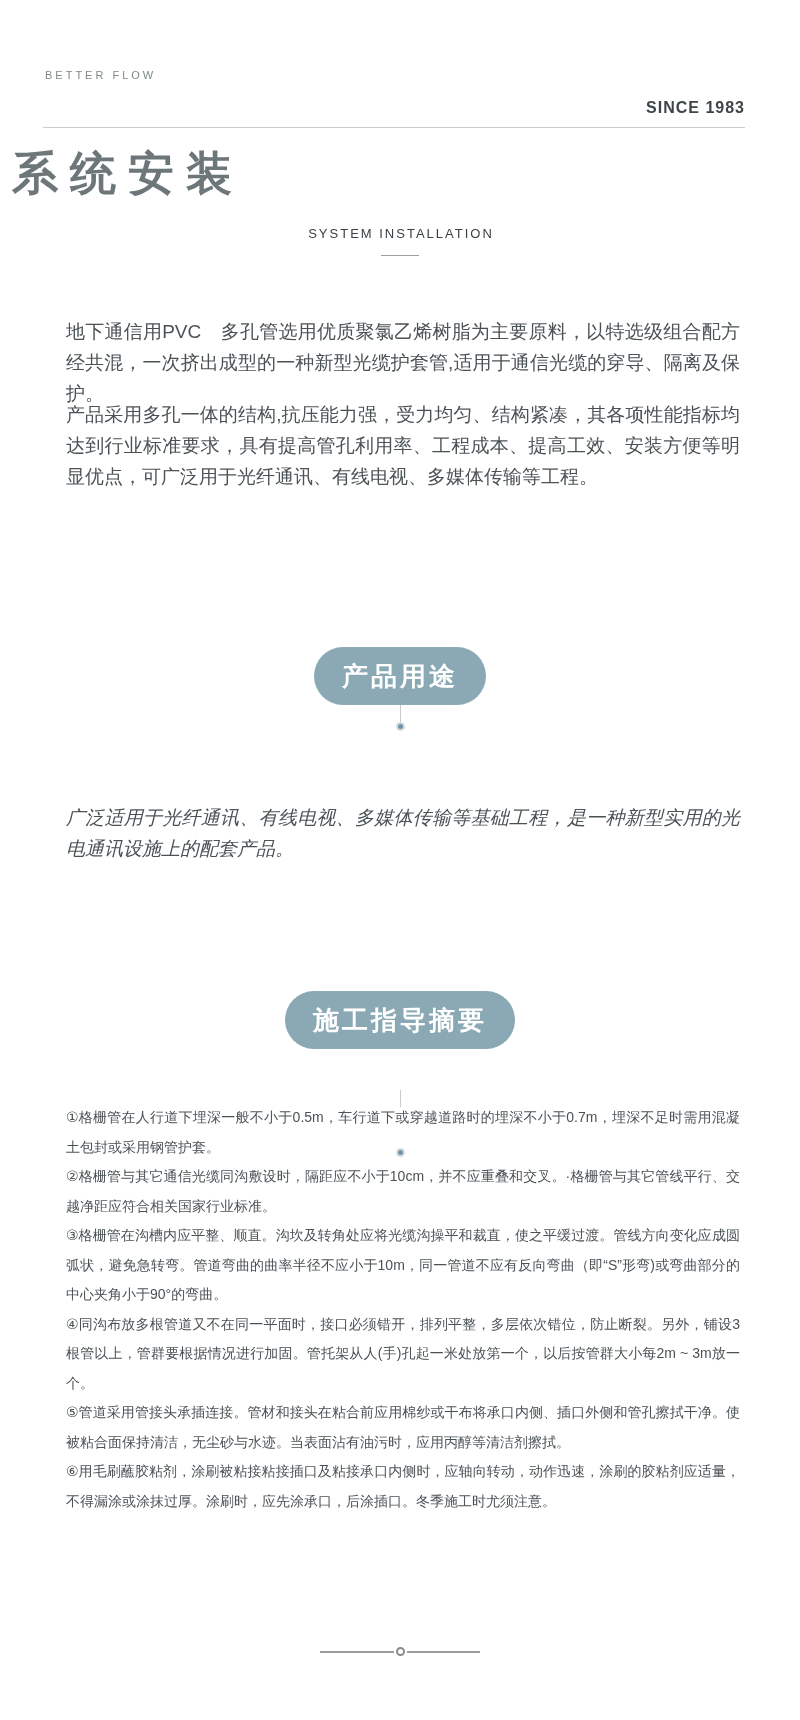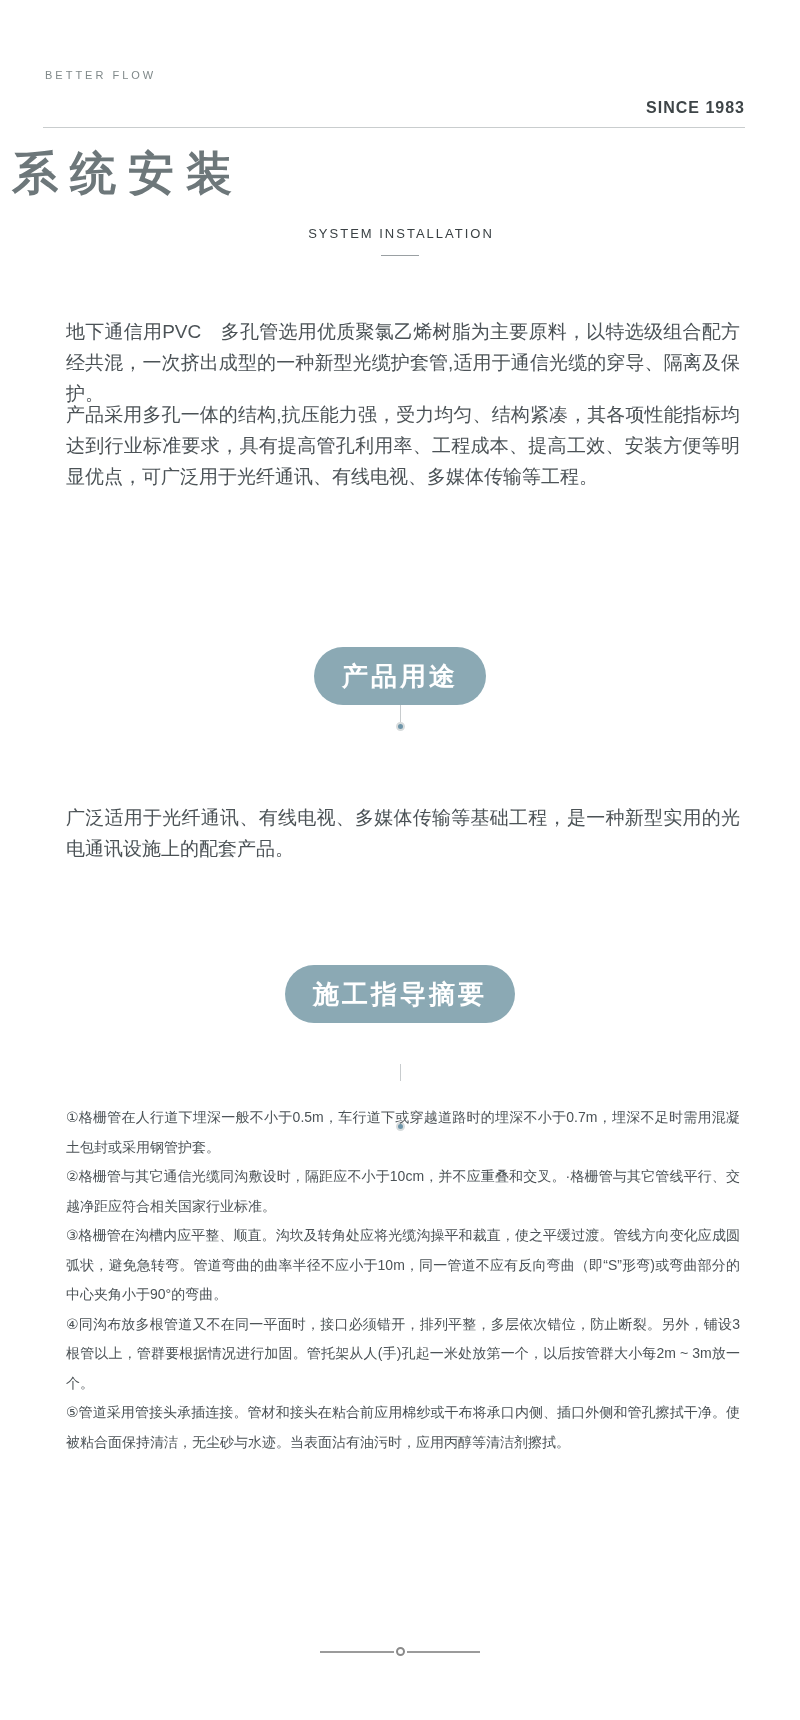--- a/index.html
+++ b/index.html
@@ -54,28 +54,28 @@
     border-top:1px solid #9AA0A3;
   }
   
   .para{
     position:absolute;left:66px;right:60px;
     font-size:19px;line-height:31px;color:var(--body-text);
     text-align:justify;
   }
   .p1{top:301px;}
   .p2{top:384px;}
-  .usage{top:787px;}
+  .usage{top:787px;font-style:italic;}
   
   .section-badge{
     position:absolute;left:0;right:0;
     display:flex;flex-direction:column;align-items:center;
   }
   .badge1{top:632px;}
-  .badge2{top:950px;gap:41px;}
+  .badge2{top:976px;gap:41px;}
   .pill{
     height:58px;
     display:flex;align-items:center;justify-content:center;
     padding:0 28px;
     background:var(--accent);
     border-radius:30px;
     color:#ffffff;font-size:26px;font-weight:700;letter-spacing:3px;
   }
   .connector-line{
     width:1px;height:17px;background:#C8CCCE;
@@ -137,20 +137,21 @@
     <div class="connector-line"></div>
     <div class="connector-dot"></div>
   </div>
 
   <div class="guide-list">
     <p>①格栅管在人行道下埋深一般不小于0.5m，车行道下或穿越道路时的埋深不小于0.7m，埋深不足时需用混凝土包封或采用钢管护套。</p>
     <p>②格栅管与其它通信光缆同沟敷设时，隔距应不小于10cm，并不应重叠和交叉。·格栅管与其它管线平行、交越净距应符合相关国家行业标准。</p>
     <p>③格栅管在沟槽内应平整、顺直。沟坎及转角处应将光缆沟操平和裁直，使之平缓过渡。管线方向变化应成圆弧状，避免急转弯。管道弯曲的曲率半径不应小于10m，同一管道不应有反向弯曲（即“S”形弯)或弯曲部分的中心夹角小于90°的弯曲。</p>
     <p>④同沟布放多根管道又不在同一平面时，接口必须错开，排列平整，多层依次错位，防止断裂。另外，铺设3根管以上，管群要根据情况进行加固。管托架从人(手)孔起一米处放第一个，以后按管群大小每2m ~ 3m放一个。</p>
     <p>⑤管道采用管接头承插连接。管材和接头在粘合前应用棉纱或干布将承口内侧、插口外侧和管孔擦拭干净。使被粘合面保持清洁，无尘砂与水迹。当表面沾有油污时，应用丙醇等清洁剂擦拭。</p>
+    <p>⑥用毛刷蘸胶粘剂，涂刷被粘接粘接插口及粘接承口内侧时，应轴向转动，动作迅速，涂刷的胶粘剂应适量，不得漏涂或涂抹过厚。涂刷时，应先涂承口，后涂插口。冬季施工时尤须注意。</p>
   </div>
 
   <div class="footer-divider">
     <div class="seg"></div>
     <div class="ring"></div>
     <div class="seg"></div>
   </div>
   <div class="bottom-bar"></div>
 
 </div>

